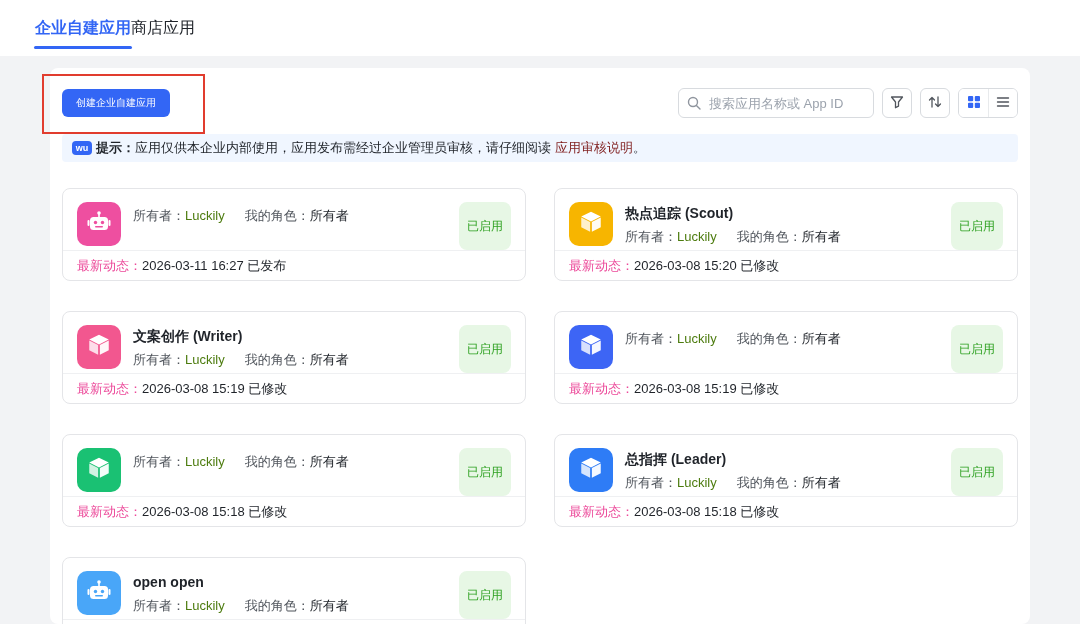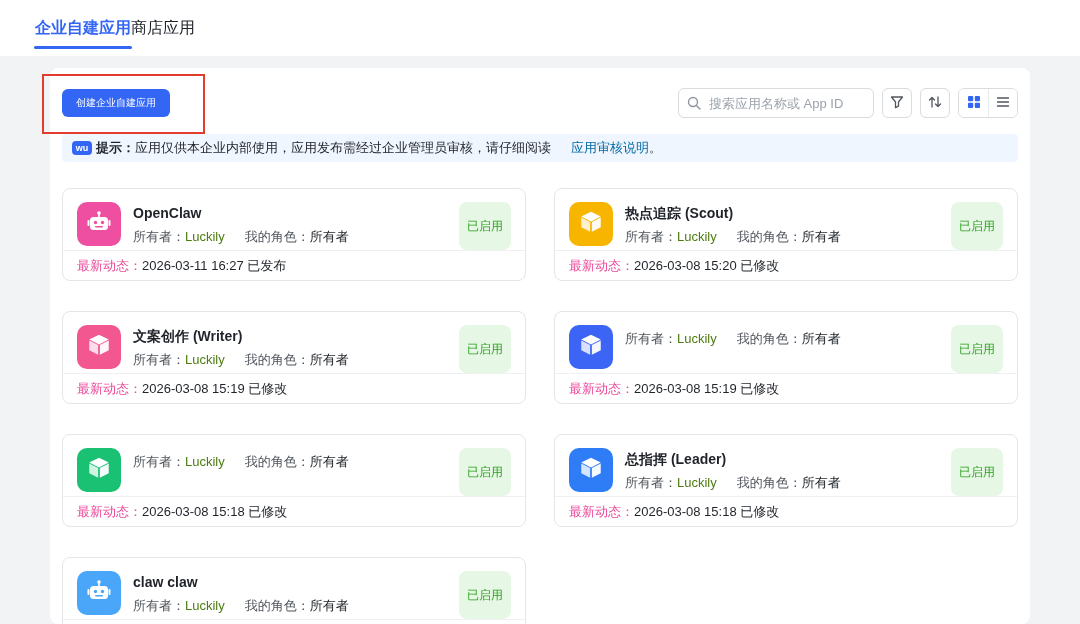--- a/index.html
+++ b/index.html
@@ -53,21 +53,21 @@
   .notice {
     margin-top:16px; height:28px; background:#f0f6ff; border-radius:4px;
     display:flex; align-items:center; padding:0 10px; font-size:13px; color:#1f2329; white-space:nowrap;
   }
   .wu-badge {
     background:#3366f5; color:#fff; font-size:9px; font-weight:700; height:14px; min-width:20px;
     border-radius:4px; display:inline-flex; align-items:center; justify-content:center;
     padding:0 3px; margin-right:4px;
   }
   .notice-bold { font-weight:700; }
-  .notice-link { color:#0369a1; text-decoration:none; margin-left:20px; cursor:pointer; }
+  .notice-link { color:#7f1d1d; text-decoration:none; margin-left:4px; cursor:pointer; }
 
   
   .grid { margin-top:26px; display:grid; grid-template-columns:1fr 1fr; column-gap:28px; row-gap:30px; }
   .card {
     height:93px; background:#fff; border:1px solid #e4e5e8; border-radius:8px;
     display:flex; flex-direction:column; cursor:pointer;
   }
   .card-head { flex:1; display:flex; align-items:flex-start; padding:13px 14px 0; min-width:0; }
   .app-icon {
     width:44px; height:44px; border-radius:10px; flex-shrink:0;
@@ -185,21 +185,20 @@
                 <rect x="5" y="9" width="18" height="13" rx="3.5" fill="#fff"></rect>
                 <circle cx="10.5" cy="14.5" r="1.7" fill="currentColor"></circle>
                 <circle cx="17.5" cy="14.5" r="1.7" fill="currentColor"></circle>
                 <rect x="10" y="18" width="8" height="1.6" rx="0.8" fill="currentColor"></rect>
                 <rect x="2.5" y="12" width="2" height="6" rx="1" fill="#fff"></rect>
                 <rect x="23.5" y="12" width="2" height="6" rx="1" fill="#fff"></rect>
               </svg>
         </span>
       </div>
       <div class="head-text">
-        <div class="app-name">OpenClaw</div>
         <div class="meta">
           <span class="lbl">所有者：</span><a class="owner-link">Luckily</a><span class="lbl role-lbl">我的角色：</span><span class="val">所有者</span>
         </div>
       </div>
       <span class="status">已启用</span>
     </div>
     <div class="card-foot">
       <span class="lbl">最新动态：</span>
           <span class="val">2026-03-11 16:27 已发布</span>
     </div>
@@ -338,21 +337,21 @@
                 <rect x="5" y="9" width="18" height="13" rx="3.5" fill="#fff"></rect>
                 <circle cx="10.5" cy="14.5" r="1.7" fill="currentColor"></circle>
                 <circle cx="17.5" cy="14.5" r="1.7" fill="currentColor"></circle>
                 <rect x="10" y="18" width="8" height="1.6" rx="0.8" fill="currentColor"></rect>
                 <rect x="2.5" y="12" width="2" height="6" rx="1" fill="#fff"></rect>
                 <rect x="23.5" y="12" width="2" height="6" rx="1" fill="#fff"></rect>
               </svg>
         </span>
       </div>
       <div class="head-text">
-        <div class="app-name">claw claw</div>
+        <div class="app-name">open open</div>
         <div class="meta">
           <span class="lbl">所有者：</span><a class="owner-link">Luckily</a><span class="lbl role-lbl">我的角色：</span><span class="val">所有者</span>
         </div>
       </div>
       <span class="status">已启用</span>
     </div>
     <div class="card-foot">
       <span class="val"></span>
     </div>
   </div>

